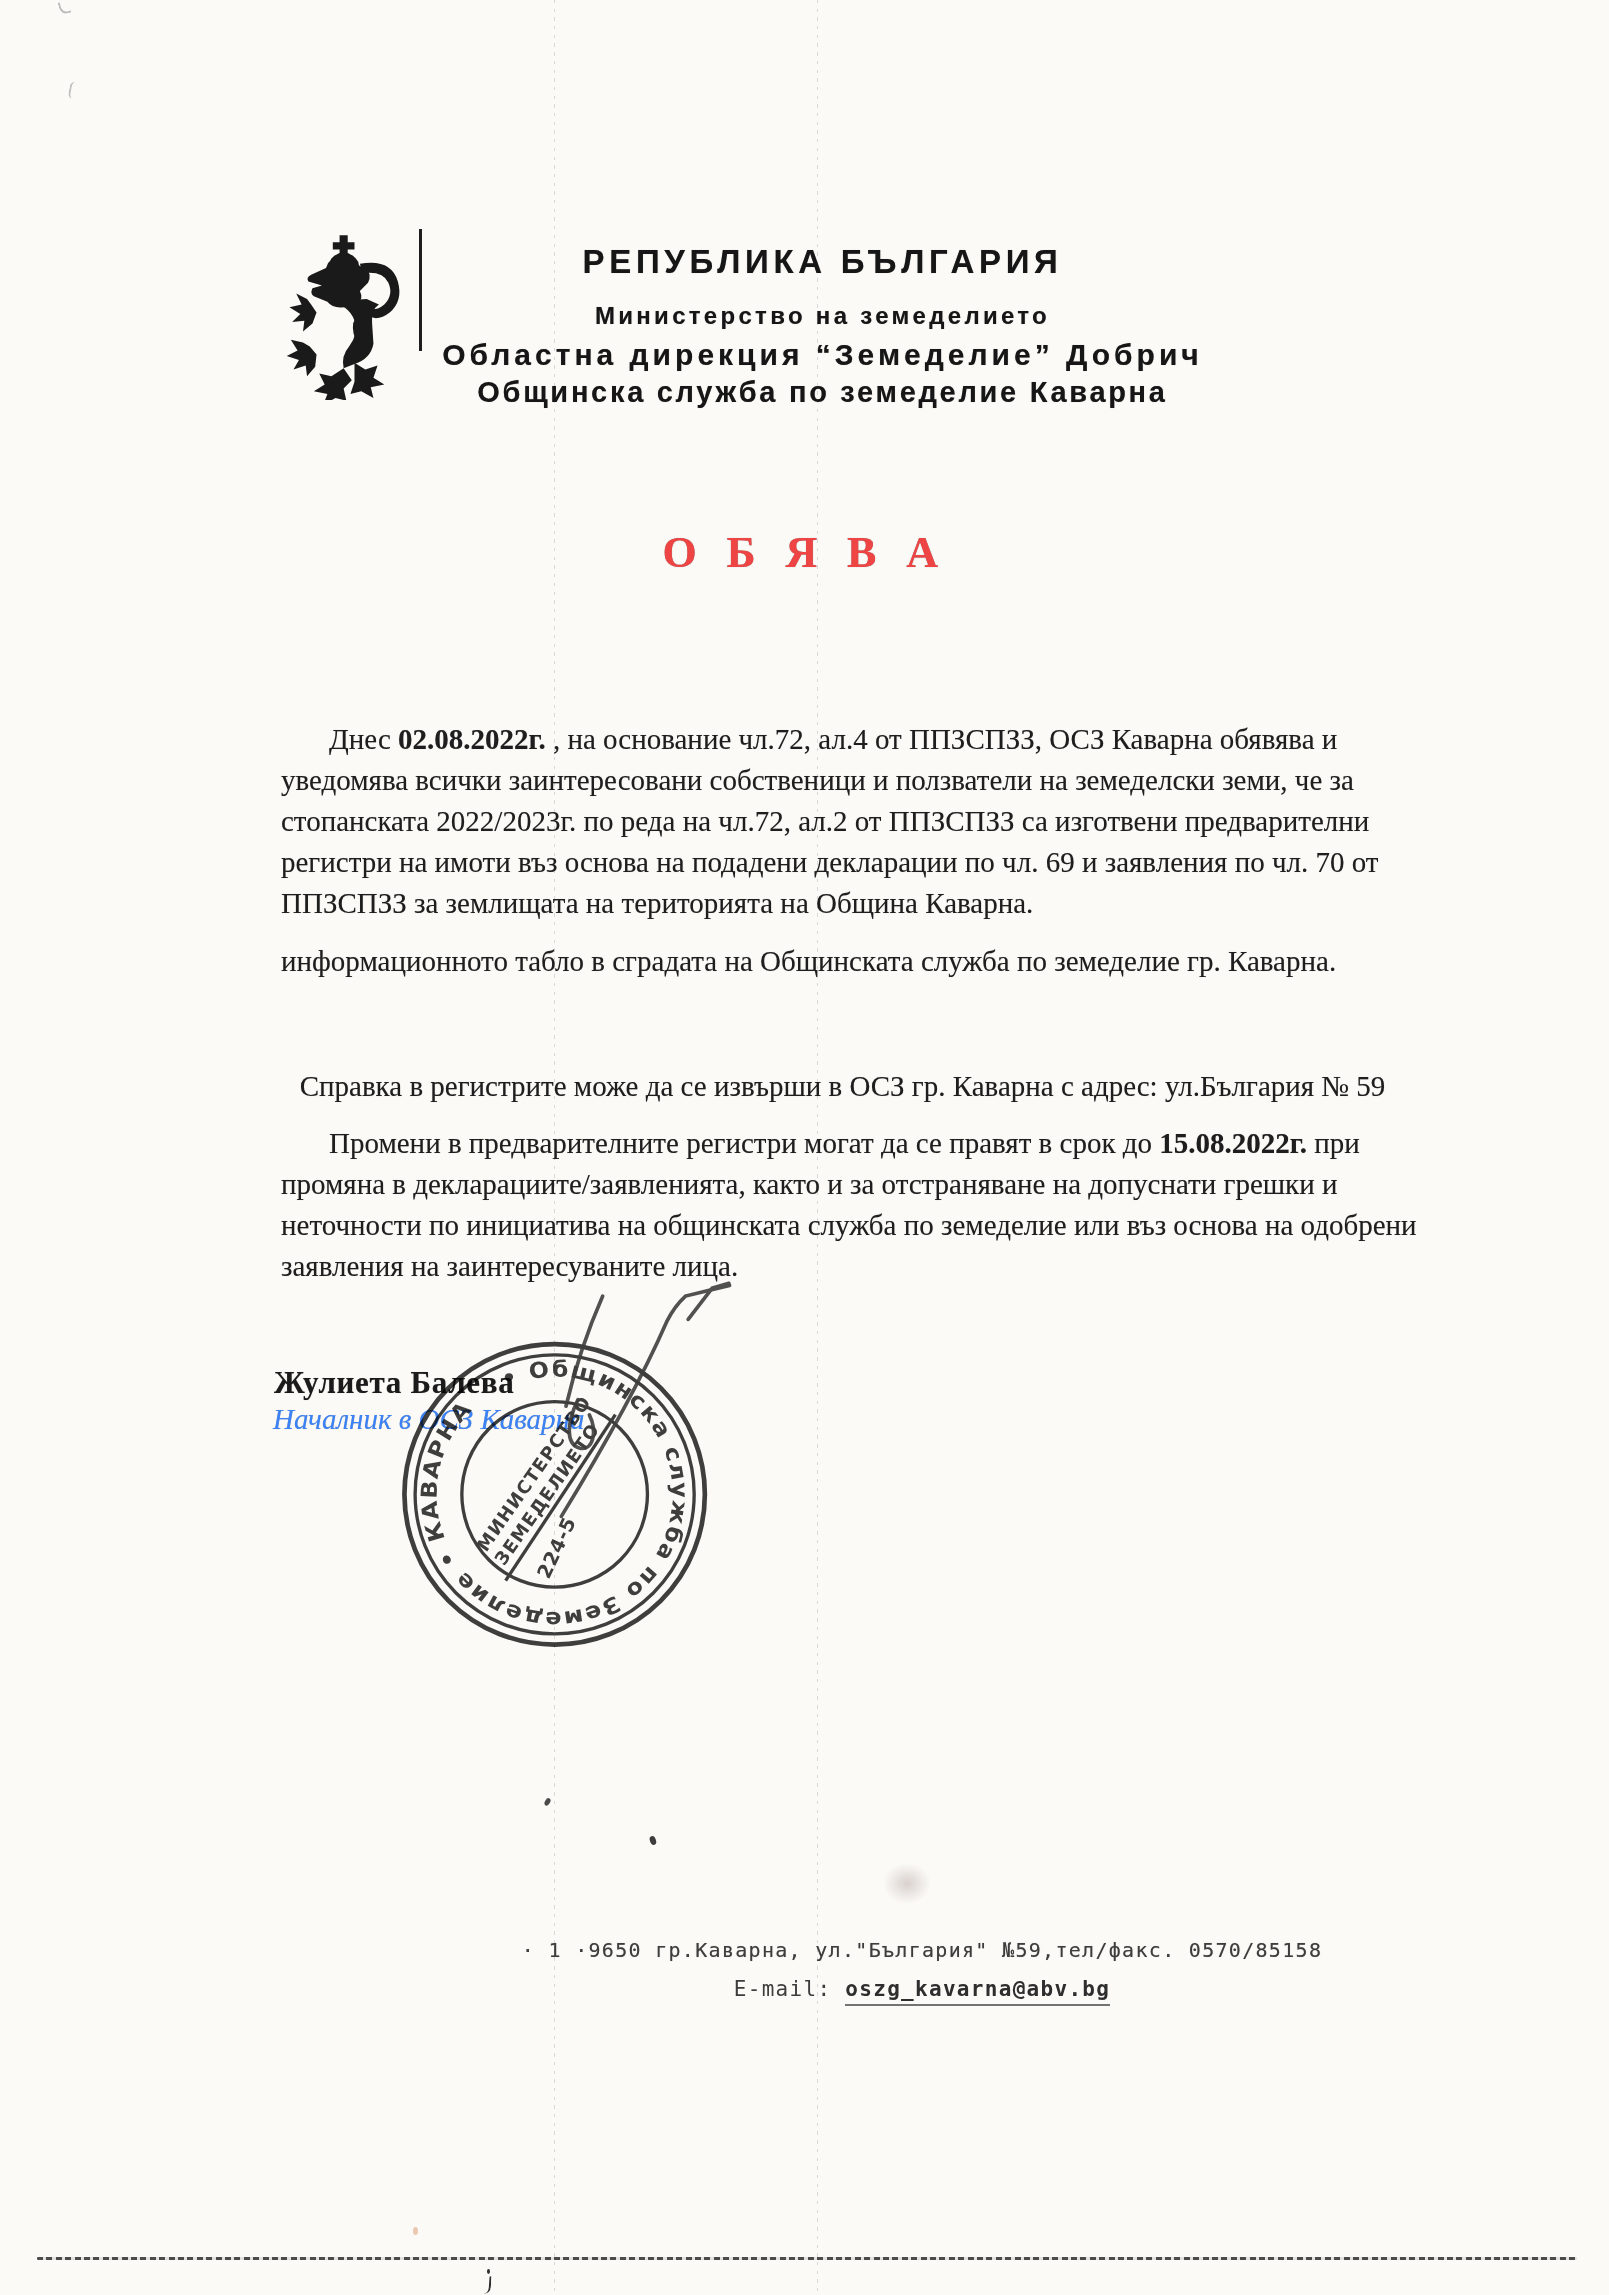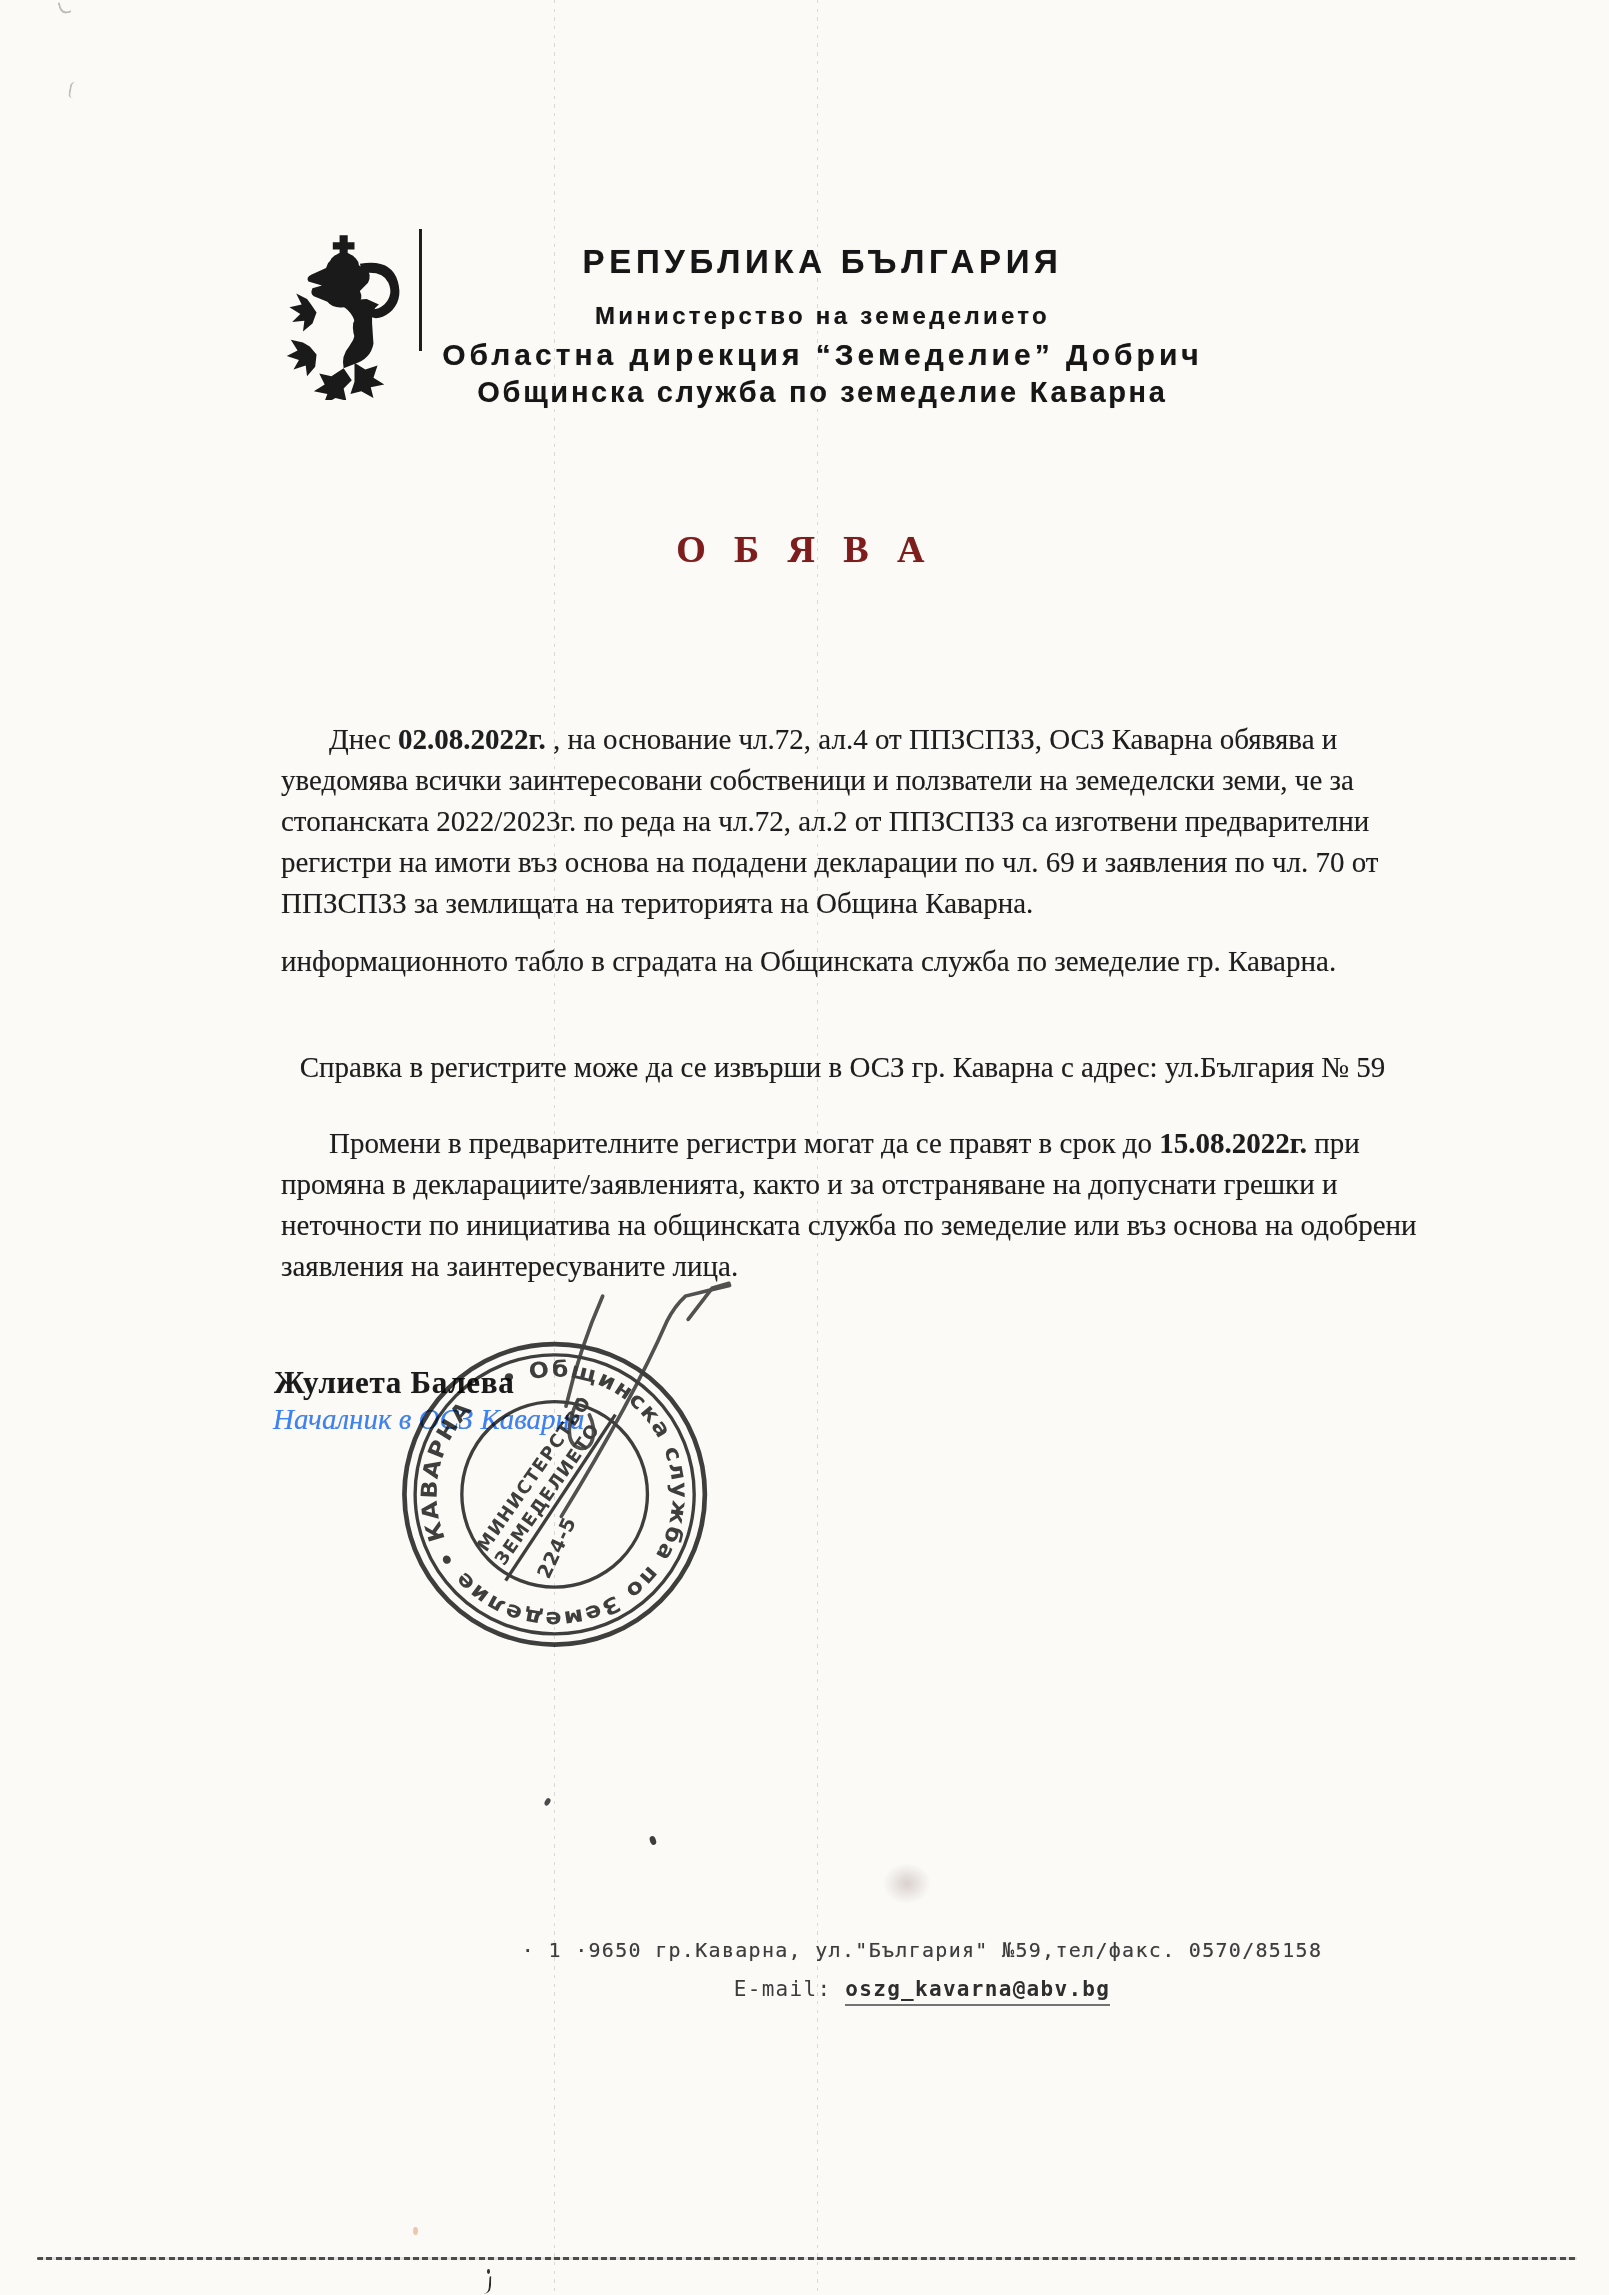--- a/index.html
+++ b/index.html
@@ -16,28 +16,28 @@
     font-family:"Liberation Sans", sans-serif;font-weight:bold;color:#161616;
     text-shadow:0 0 0.7px rgba(40,40,40,.5);
   }
   .lh1{font-size:33px;letter-spacing:4.7px;line-height:39px;margin-bottom:16px;}
   .lh2{font-size:24px;letter-spacing:3.3px;line-height:37px;margin-bottom:2px;}
   .lh3{font-size:30px;letter-spacing:4px;line-height:37px;margin-bottom:1.3px;}
   .lh4{font-size:29px;letter-spacing:2.7px;line-height:36px;text-align:center;}
   
   #doc-title{
     position:absolute;left:0;top:527px;width:1610px;text-align:center;
-    font-size:38px;font-weight:bold;letter-spacing:9.4px;color:#7f1d1d;
+    font-size:44px;font-weight:bold;letter-spacing:9.4px;color:#ef4444;
     text-shadow:0 0 0.7px rgba(30,30,30,.6);
   }
   
   .para{position:absolute;left:281px;width:1196px;font-size:29px;line-height:41px;
         color:#1e1e1e;text-shadow:0 0 0.7px rgba(60,60,60,.45);}
   .tl{white-space:nowrap;height:41px;}
-  .ind72{padding-left:48px;} .ind42{padding-left:28px;} .ind28{padding-left:18.7px;}
+  .ind72{padding-left:48px;} .ind42{padding-left:28px;} .ind28{padding-left:18.7px;margin-top:19px;}
   .b{font-weight:bold;}
   #para-1{top:719px;} #para-2{top:941px;} #para-3{top:1047px;} #para-4{top:1123px;}
   
   #sig-name{position:absolute;left:274px;top:1365px;font-size:31px;font-weight:bold;
             letter-spacing:0.7px;color:#1b1b1b;text-shadow:0 0 0.7px rgba(40,40,40,.5);}
   #sig-role{position:absolute;left:273px;top:1403px;font-size:29px;font-style:italic;
             color:#3b82f6;text-shadow:0 0 0.7px rgba(60,60,60,.4);}
   #stamp-svg{position:absolute;left:374px;top:1256px;mix-blend-mode:multiply;opacity:.92;}
   
   #footer{position:absolute;left:401px;top:1938px;width:1042px;text-align:center;

